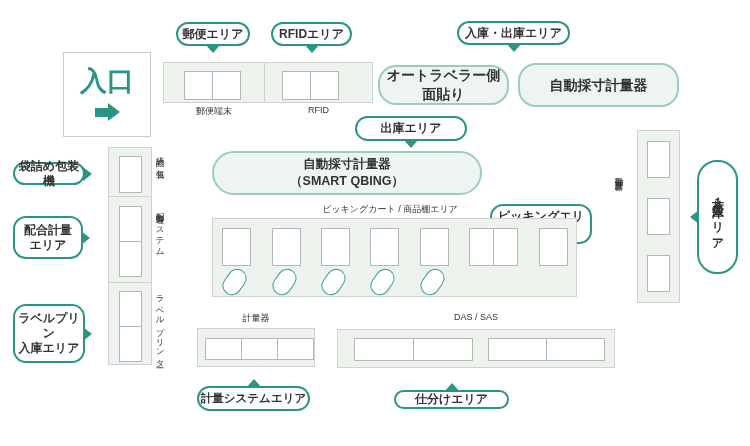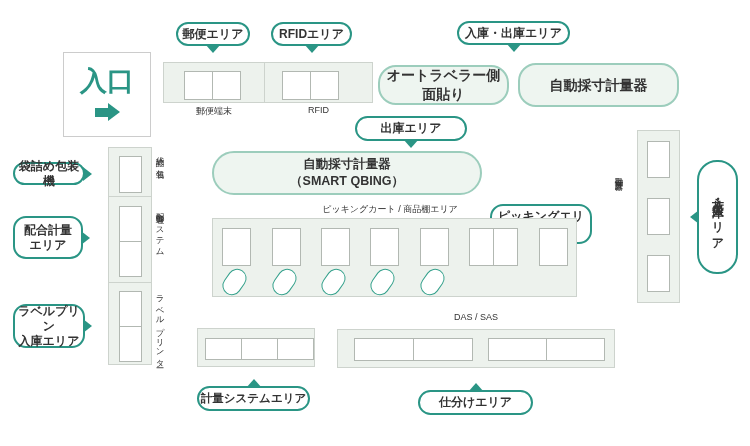--- a/index.html
+++ b/index.html
@@ -142,41 +142,42 @@
 
   <div class="badge" style="left:13px;top:162px;width:72px;height:23px;font-size:12px;">
     <span>袋詰め包装機</span>
       <i class="pr"></i>
   </div>
   <div class="badge" style="left:13px;top:216px;width:70px;height:43px;">
     <span>配合計量</span>
     <span>エリア</span>
     <i class="pr"></i>
   </div>
-  <div class="badge" style="left:13px;top:304px;width:72px;height:44px;">
+  <div class="badge" style="left:13px;top:304px;width:72px;height:59px;">
     <span>ラベルプリン</span>
     <span>入庫エリア</span>
     <i class="pr"></i>
   </div>
 
+  <div class="slabel" style="left:197px;top:312px;width:118px;text-align:center;">計量器</div>
   <div class="area" style="left:197px;top:328px;width:118px;height:39px;">
     <div class="cell" style="left:7px;top:9px;width:37px;height:22px;"></div>
     <div class="cell" style="left:43px;top:9px;width:37px;height:22px;"></div>
     <div class="cell" style="left:79px;top:9px;width:37px;height:22px;"></div>
   </div>
   <div class="badge" style="left:197px;top:386px;width:113px;height:25px;font-size:11.5px;">
     <span>計量システムエリア</span>
       <i class="pu"></i>
   </div>
 
   <div class="slabel" style="left:337px;top:312px;width:278px;text-align:center;">DAS / SAS</div>
   <div class="area" style="left:337px;top:329px;width:278px;height:39px;">
     <div class="cell" style="left:16px;top:8px;width:60px;height:23px;"></div>
     <div class="cell" style="left:75px;top:8px;width:60px;height:23px;"></div>
     <div class="cell" style="left:150px;top:8px;width:59px;height:23px;"></div>
     <div class="cell" style="left:208px;top:8px;width:59px;height:23px;"></div>
   </div>
-  <div class="badge" style="left:418px;top:390px;width:115px;height:25px;">
+  <div class="badge" style="left:394px;top:390px;width:115px;height:19px;">
     <span>仕分けエリア</span>
       <i class="pu"></i>
   </div>
 
 </div>
 
 </body></html>

